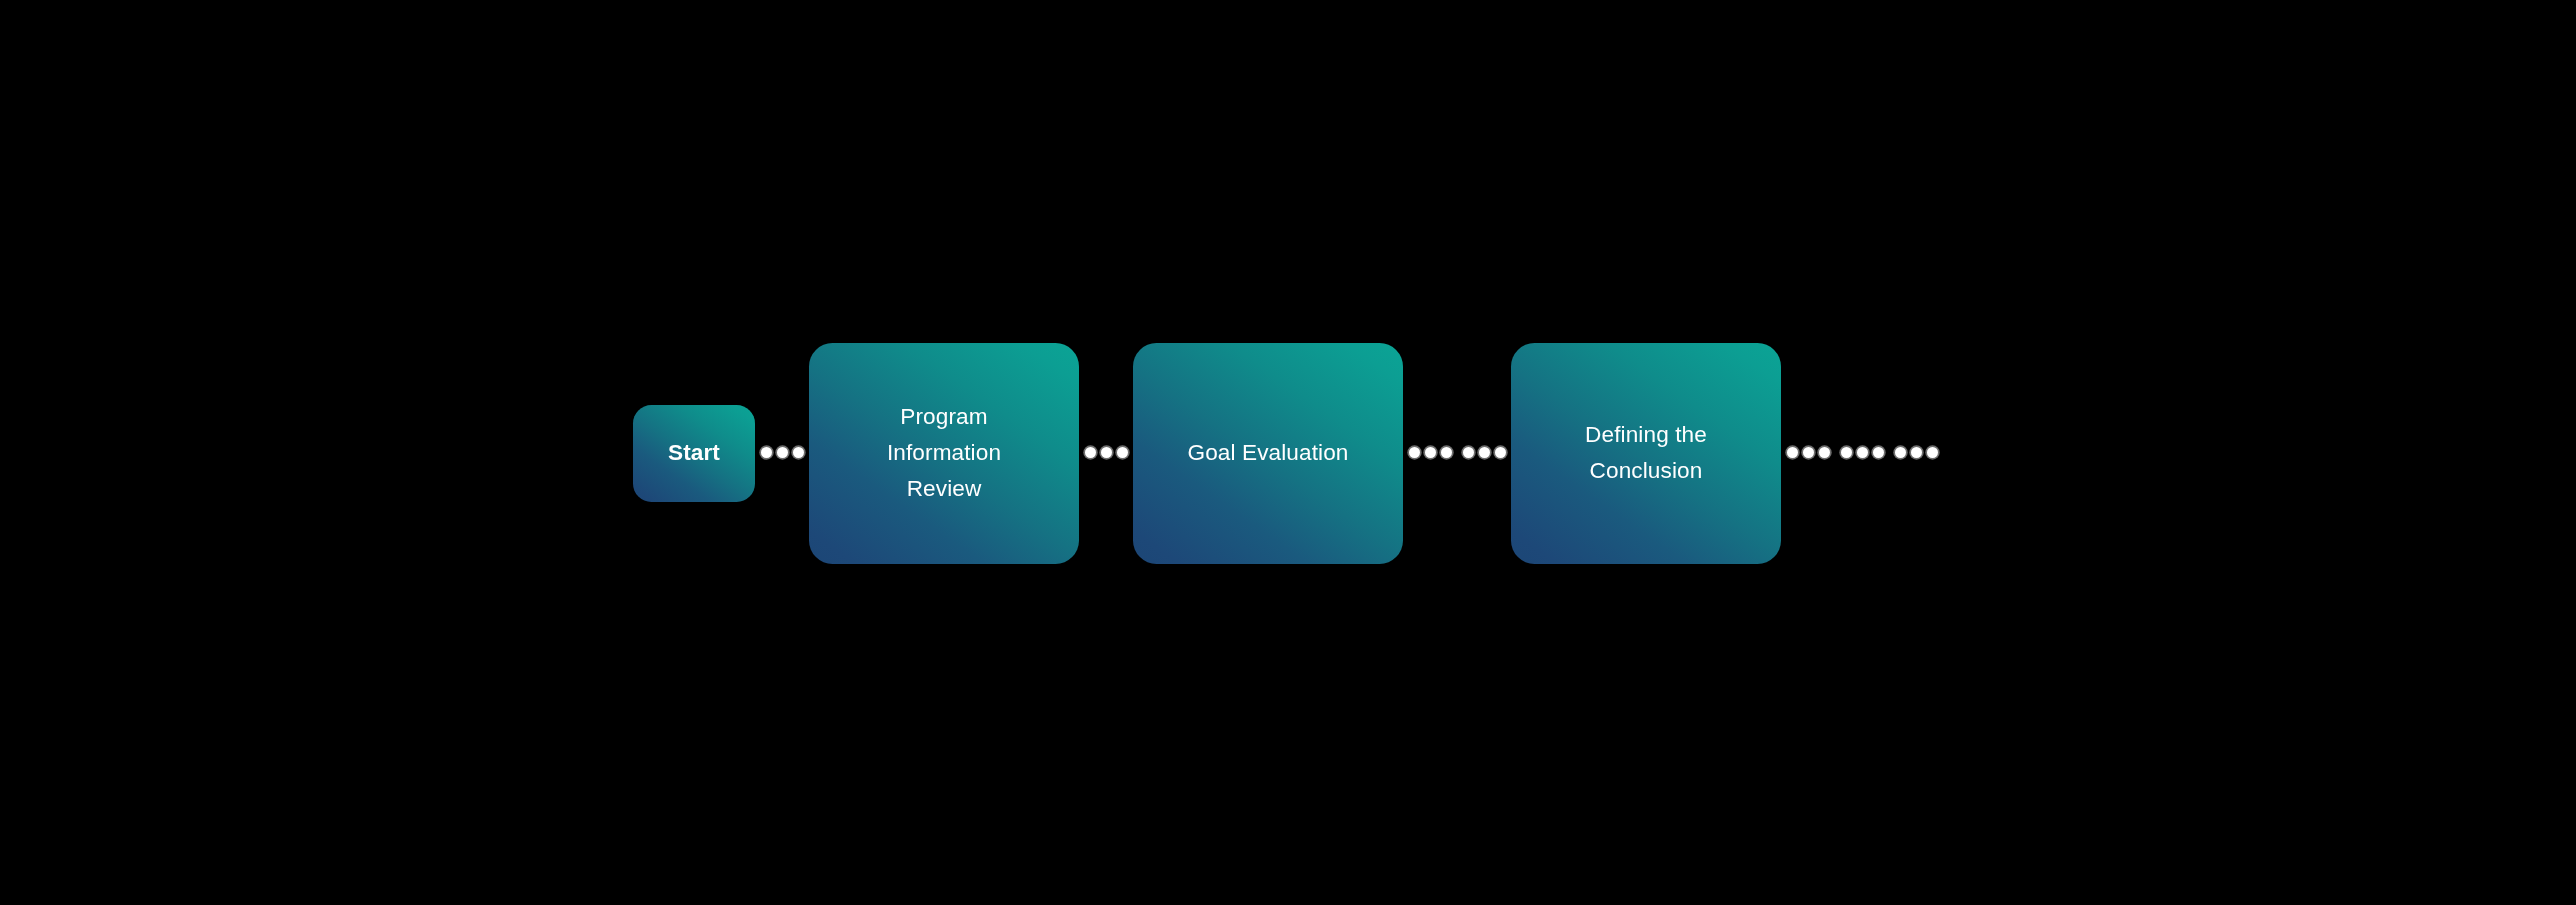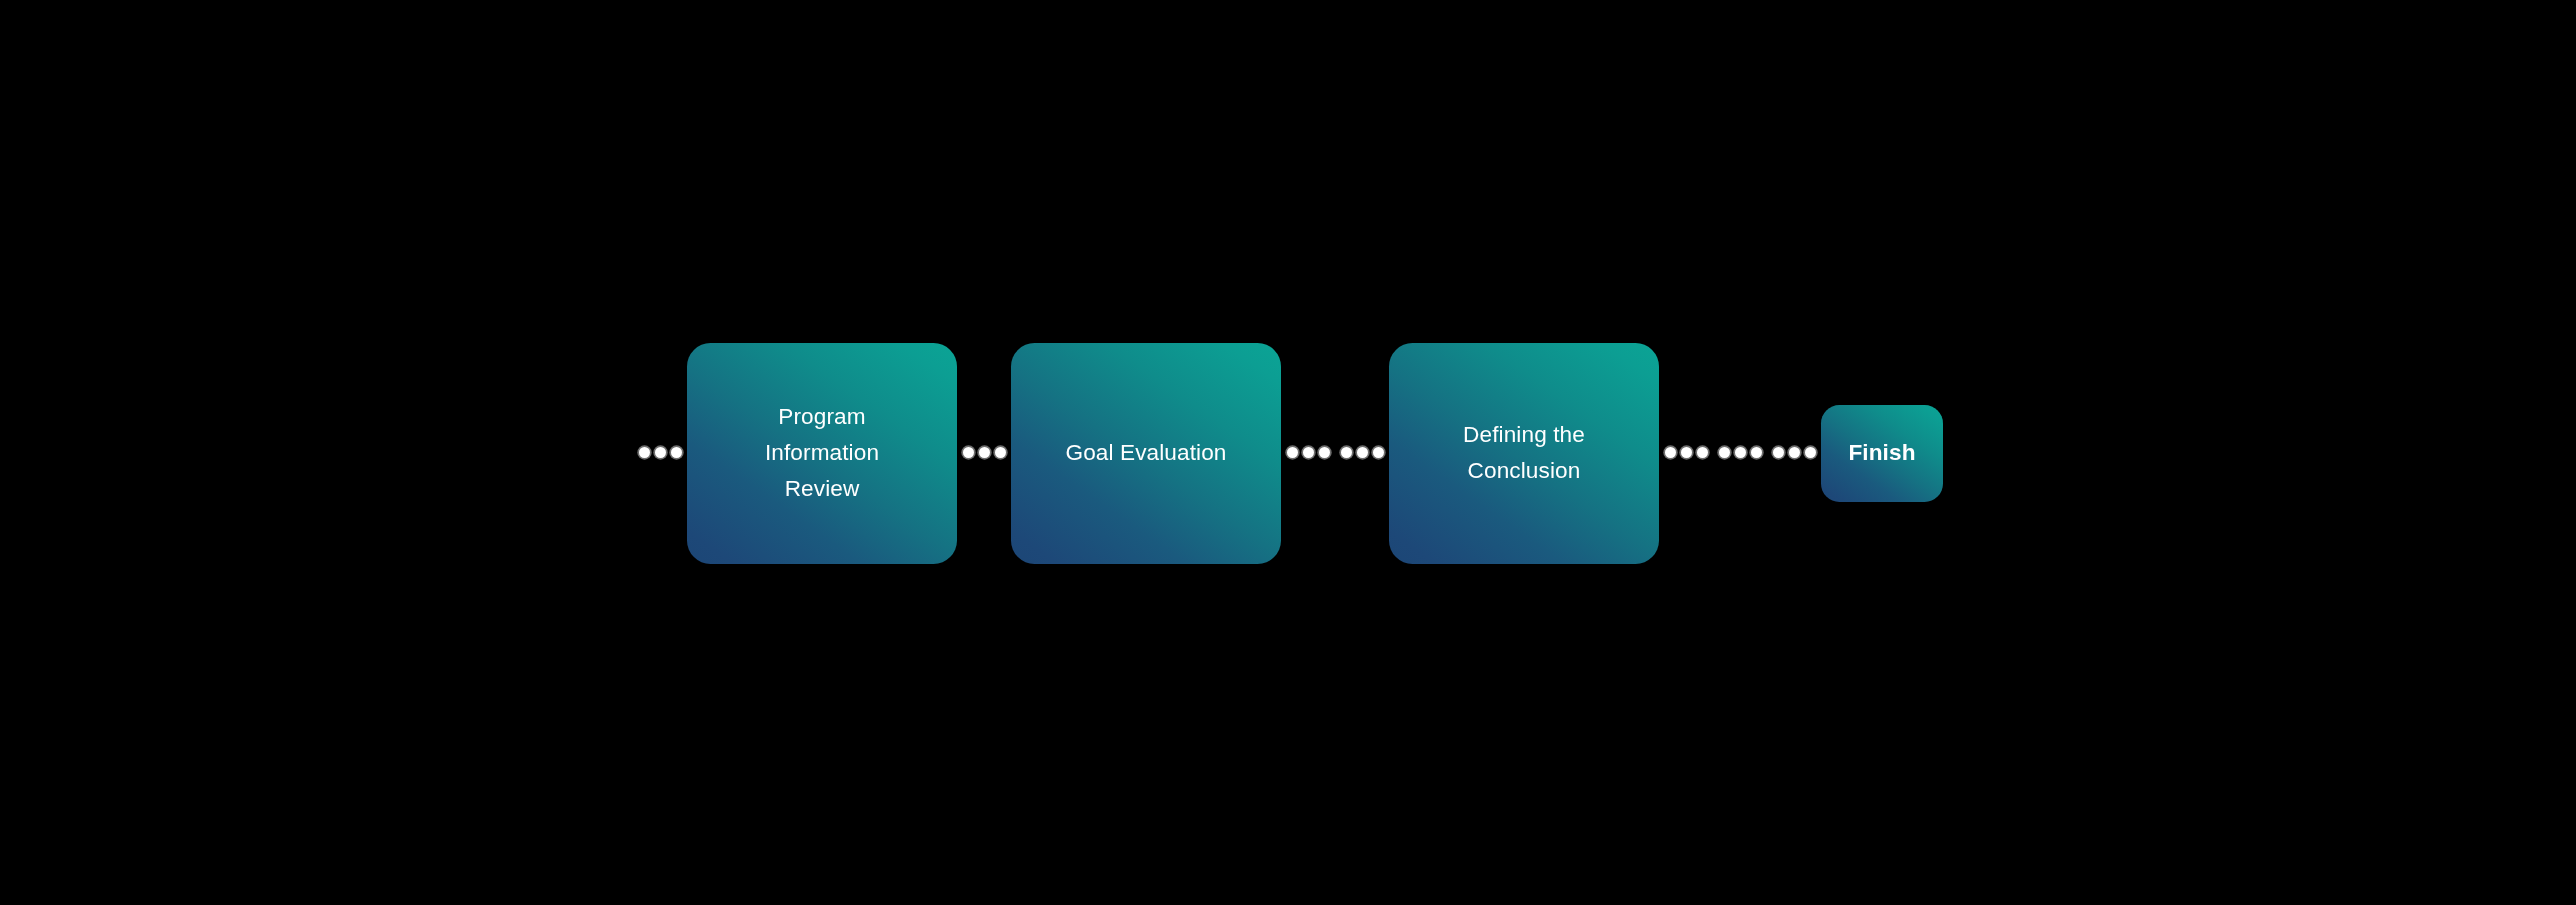--- a/index.html
+++ b/index.html
@@ -110,20 +110,23 @@
     box-shadow: 0 0 0 1.7px rgba(128,128,128,0.85);
     flex: 0 0 auto;
   }
 </style>
 </head>
 <body>
 
 <div id="flow-canvas">
   <div id="flow-chain">
 
+    <div class="node node-terminal">
+      <span class="node-label">Start</span>
+    </div>
 
     <div class="connector">
       <span class="connector-dot"></span>
       <span class="connector-dot"></span>
       <span class="connector-dot"></span>
     </div>
 
     <div class="node node-step">
       <span class="node-label">Program
 Information
@@ -171,19 +174,16 @@
       <span class="connector-dot"></span>
     </div>
 
 
     <div class="connector">
       <span class="connector-dot"></span>
       <span class="connector-dot"></span>
       <span class="connector-dot"></span>
     </div>
 
-    <div class="node node-terminal">
-      <span class="node-label">Finish</span>
-    </div>
 
   </div>
 </div>
 
 
 </body></html>

